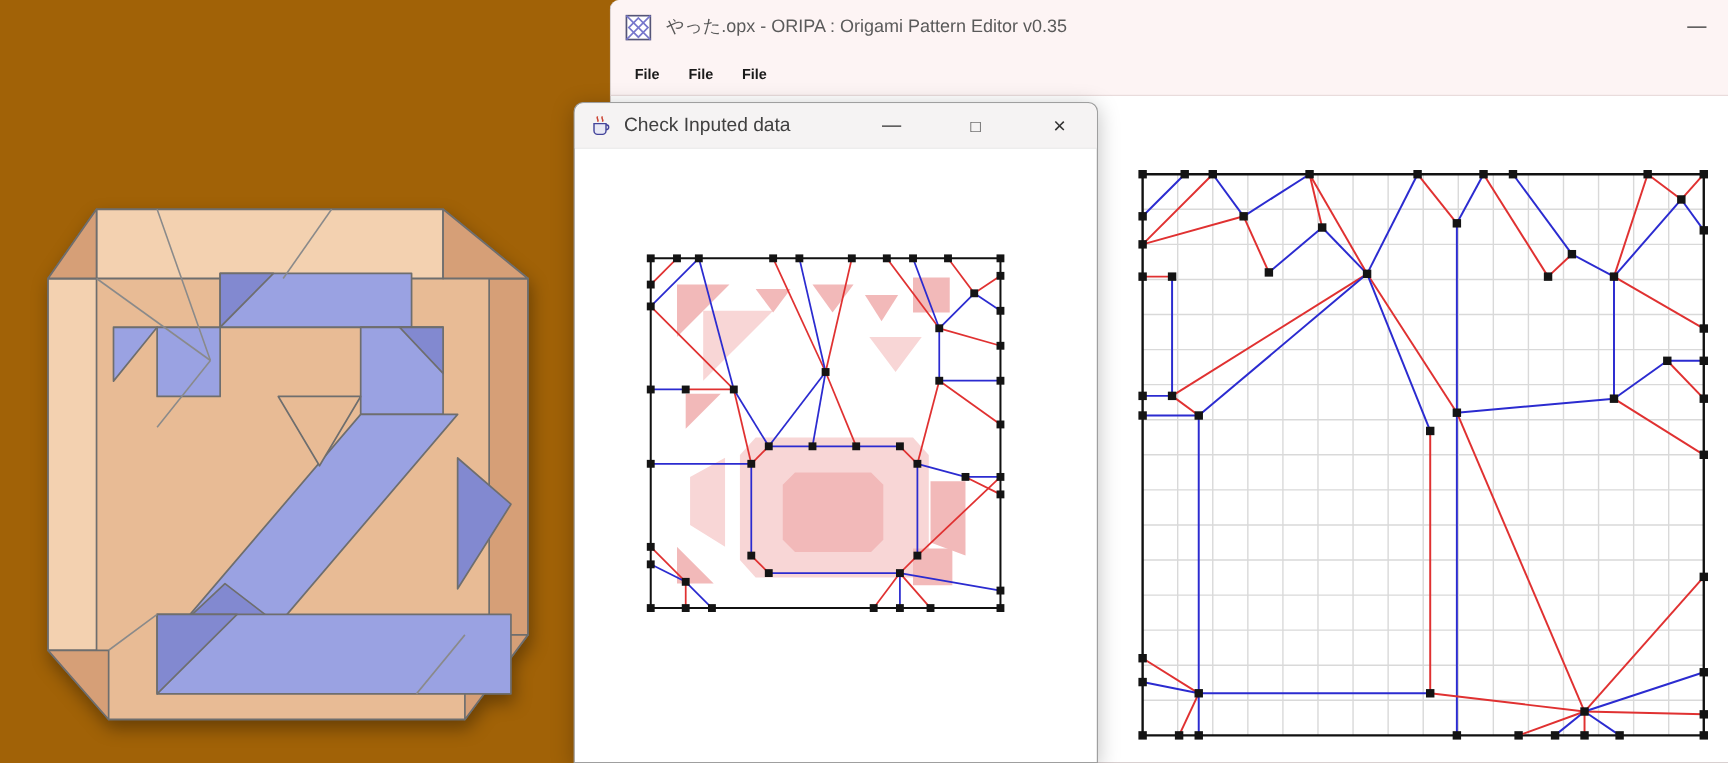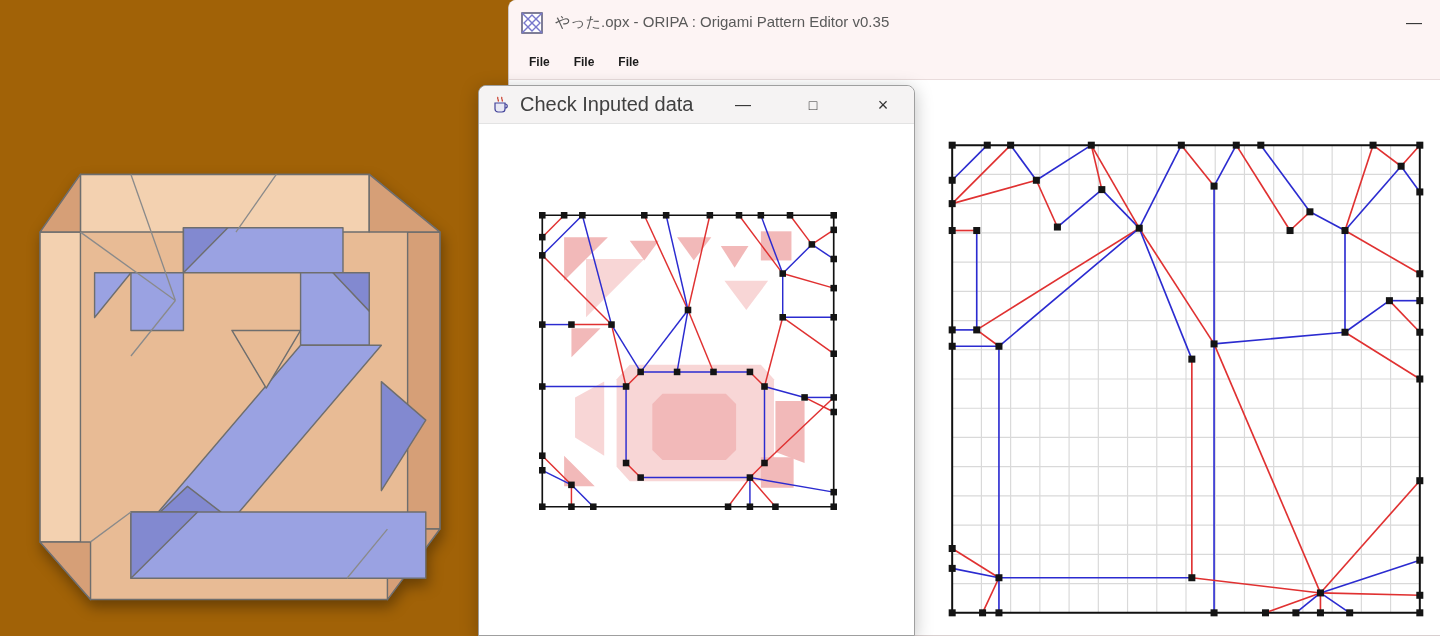--- a/index.html
+++ b/index.html
@@ -24,21 +24,21 @@
   .editor-canvas { position:absolute; left:434px; top:137px; width:486px; height:484px; }
 
   
   .dialog { position:absolute; left:478px; top:85px; width:437px; height:551px;
             background:#ffffff; border:1px solid #9f9f9f; border-radius:8px 8px 0 0;
             box-shadow:0 4px 18px rgba(0,0,0,0.25); }
   .dialog-titlebar { position:relative; height:38px; background:#f5f3f3;
                      border-bottom:1px solid #e3e3e3; border-radius:8px 8px 0 0;
                      display:flex; align-items:center; }
   .dialog-titlebar .java-icon { width:19px; height:19px; margin:0 10px 0 12px; }
-  .dialog-title { font-size:20px; color:#404040; }
+  .dialog-title { font-size:16px; color:#404040; }
   .dlg-btn { position:absolute; top:0; width:40px; height:38px; display:flex;
              align-items:center; justify-content:center; color:#333; cursor:default; }
   .dlg-min   { left:244px; font-size:16px; }
   .dlg-max   { left:314px; font-size:14px; }
   .dlg-close { left:384px; font-size:18px; }
   .check-canvas { position:absolute; left:56px; top:122px; width:306px; height:306px; }
 
   
   .model-view { position:absolute; left:34px; top:168px; width:414px; height:438px; }
   .model-view svg { filter: drop-shadow(2px 7px 7px rgba(0,0,0,0.35)); }

